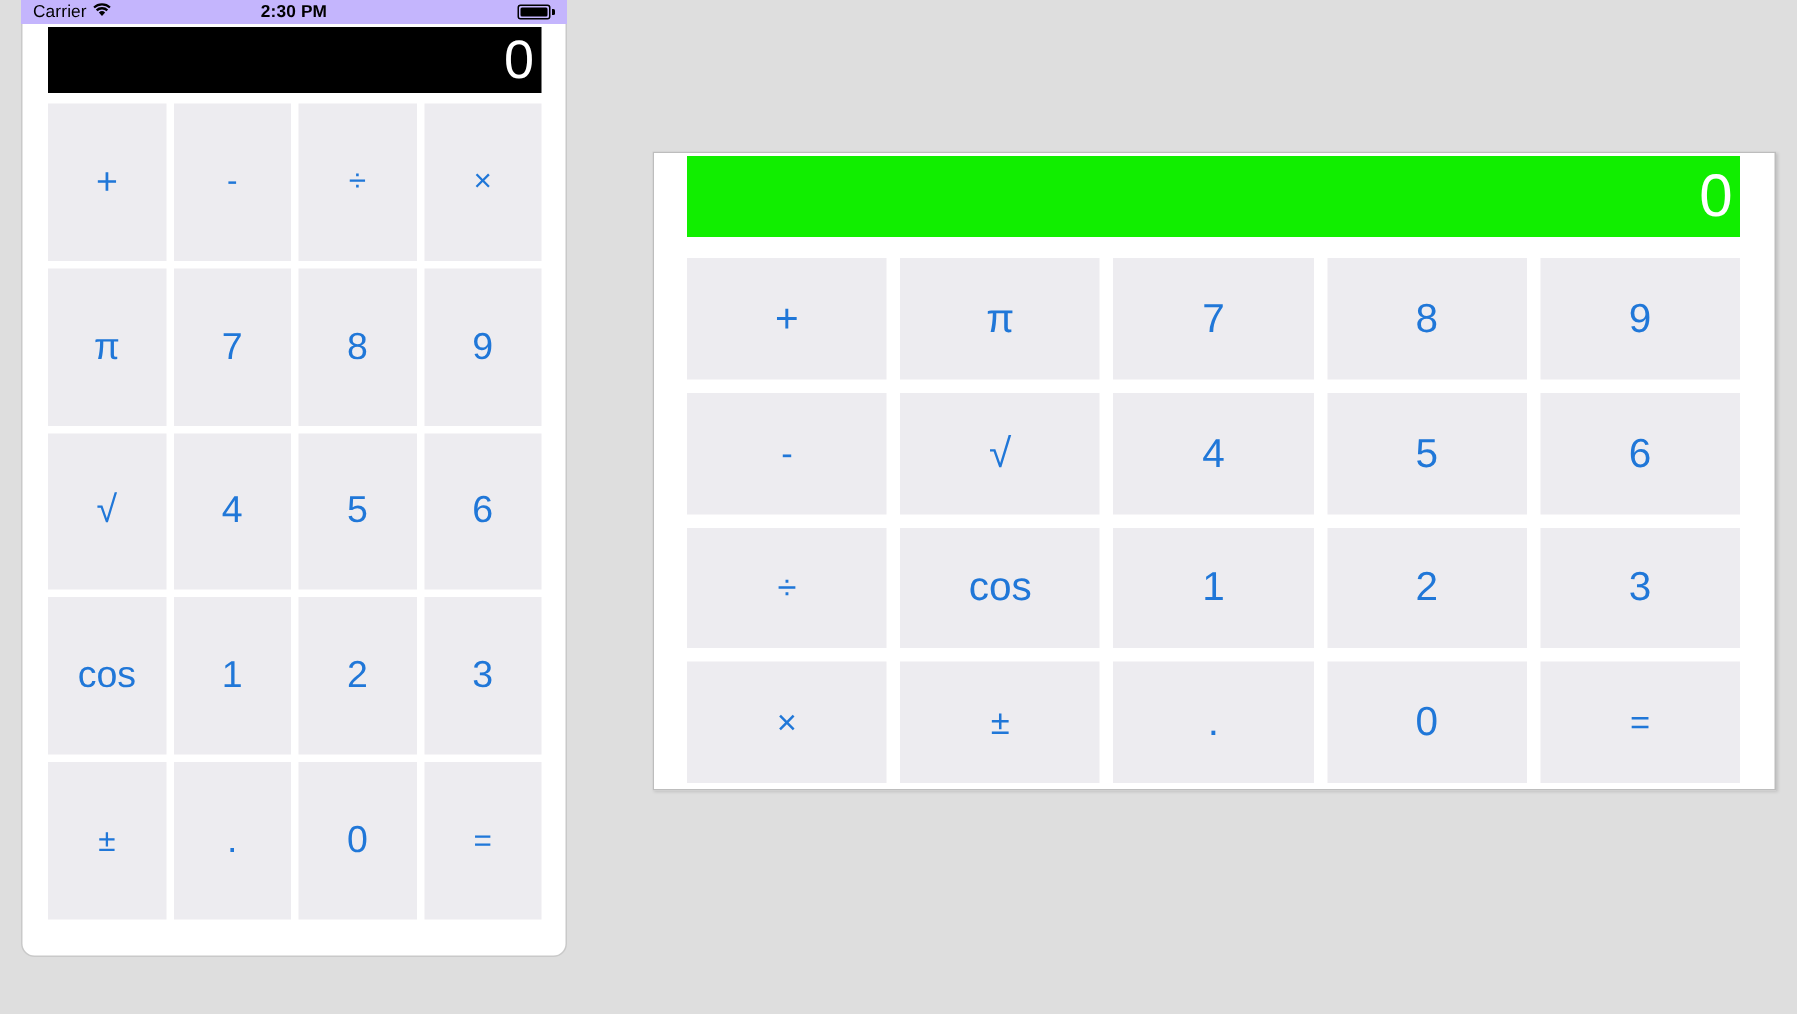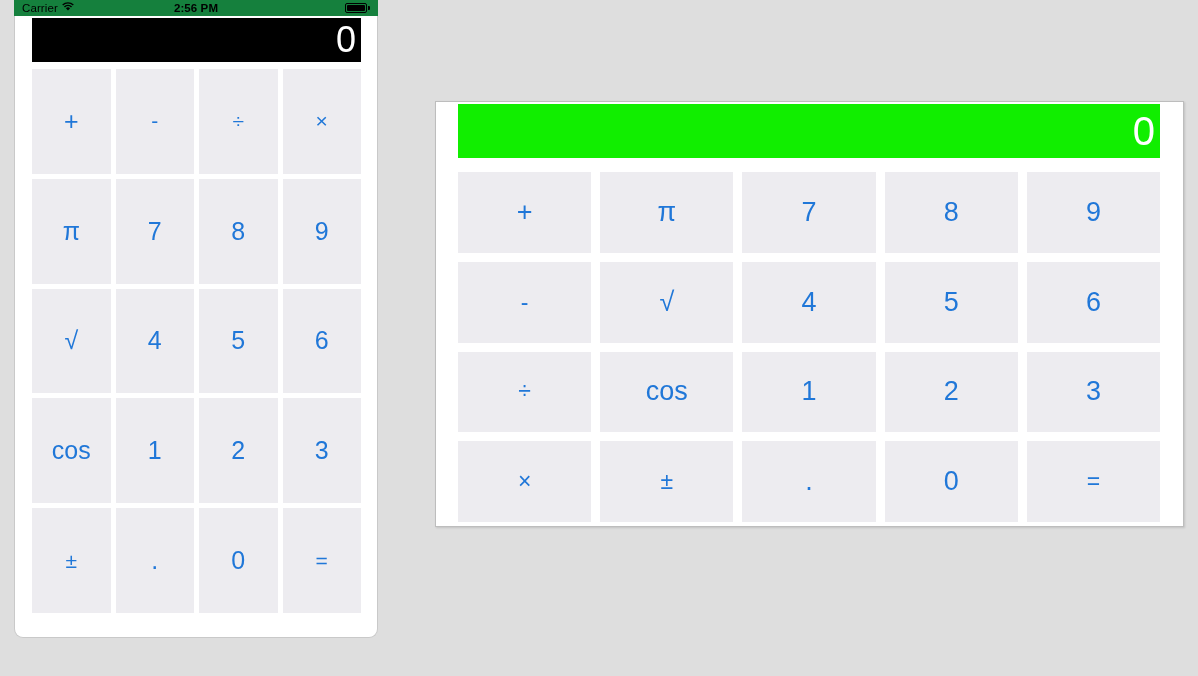--- a/index.html
+++ b/index.html
@@ -30,21 +30,21 @@
     border-bottom-right-radius: 9px;
   }
 
   
   #status-bar {
     position: absolute;
     left: 14px;
     top: 0;
     width: 364px;
     height: 16px;
-    background: #15803d;
+    background: #c4b5fd;
     display: flex;
     align-items: center;
     font-size: 11.5px;
     color: #000;
     z-index: 5;
   }
   #status-carrier {
     position: absolute;
     left: 8px;
     display: flex;
@@ -223,21 +223,21 @@
   <div id="status-carrier">
     <span>Carrier</span>
     <span>
       <svg width="12" height="10" viewBox="0 0 12 10">
         <path d="M6 8.6 L3.9 6.3 A3.1 3.1 0 0 1 8.1 6.3 Z" fill="#000"></path>
         <path d="M1.9 4.4 A5.9 5.9 0 0 1 10.1 4.4 L9.0 5.5 A4.4 4.4 0 0 0 3.0 5.5 Z" fill="#000"></path>
         <path d="M0.2 2.5 A8.4 8.4 0 0 1 11.8 2.5 L10.8 3.5 A7.0 7.0 0 0 0 1.2 3.5 Z" fill="#000"></path>
       </svg>
     </span>
   </div>
-  <div id="status-time">2:56 PM</div>
+  <div id="status-time">2:30 PM</div>
   <div id="status-battery">
     <div class="batt-body">
         <div class="batt-fill"></div>
       </div>
     <div class="batt-cap"></div>
   </div>
 </div>
 
 <div id="landscape-window">
 

